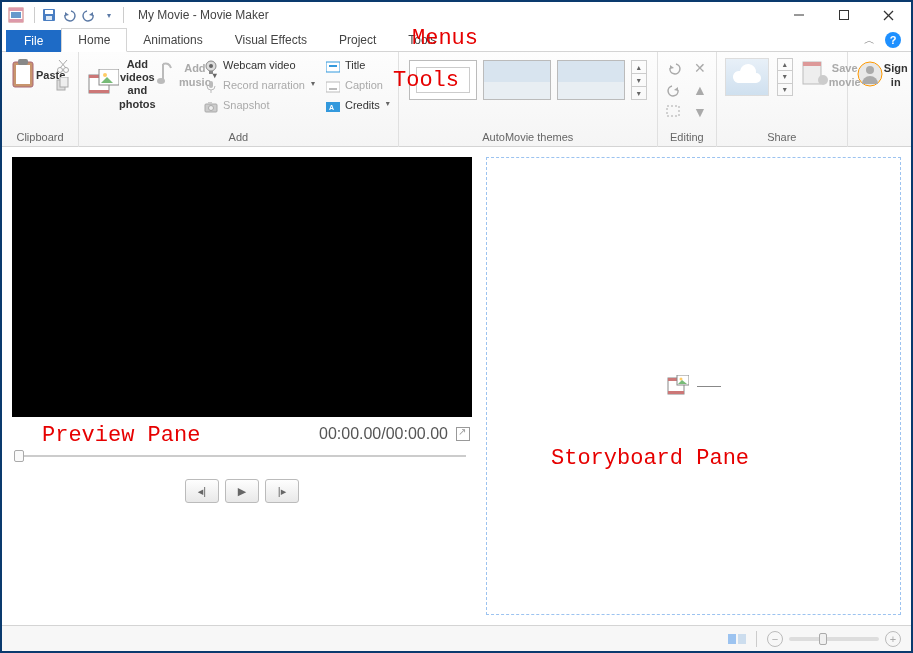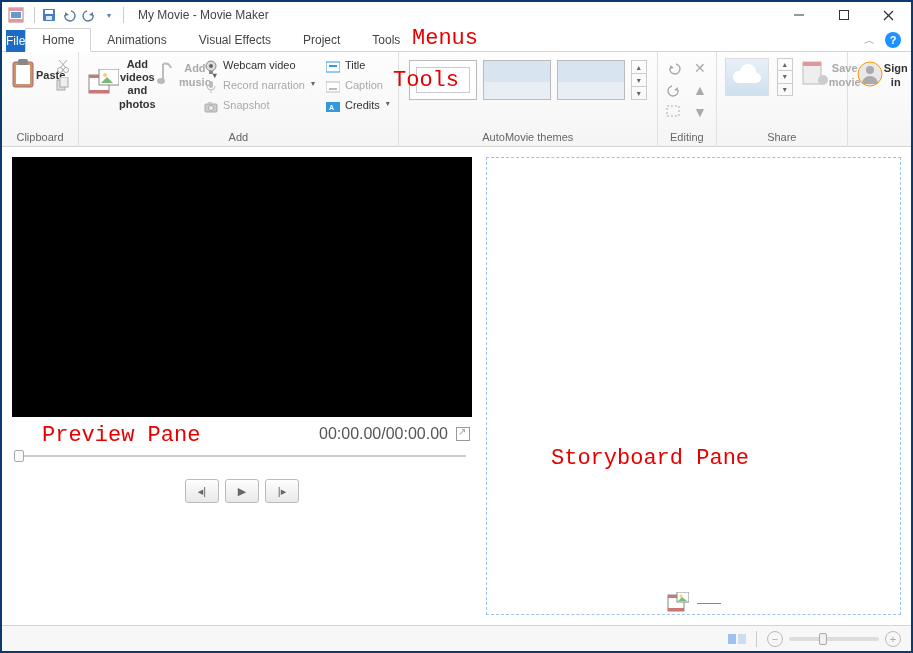--- a/index.html
+++ b/index.html
@@ -11,21 +11,21 @@
 .titlebar .app-icon { width:16px; height:16px; margin-right:6px; }
 .titlebar .sep { width:1px; height:16px; background:#ccc; margin:0 4px; }
 .titlebar .qat-btn { width:20px; height:20px; display:flex; align-items:center; justify-content:center; color:#5c7aa6; cursor:default; }
 .titlebar .title { margin-left:10px; font-size:12px; color:#444; }
 .titlebar .win-controls { position:absolute; right:0; top:0; display:flex; height:26px; }
 .titlebar .win-btn { width:45px; height:26px; display:flex; align-items:center; justify-content:center; font-size:13px; }
 
 
 .menus { height:24px; display:flex; align-items:flex-end; background:#fff; position:relative; border-bottom:1px solid #d4d4d4; }
 .menus .tab { padding:4px 16px; font-size:12px; color:#444; cursor:default; }
-.menus .tab.file { background:#1e6bc6; color:#fff; margin-left:4px; margin-bottom:-1px; padding:4px 0; }
+.menus .tab.file { background:#1e6bc6; color:#fff; margin-left:4px; margin-bottom:-1px; padding:4px 18px; }
 .menus .tab.active { border:1px solid #d4d4d4; border-bottom:1px solid #fff; background:#fff; margin-bottom:-1px; }
 .menus .right-icons { position:absolute; right:10px; bottom:3px; display:flex; gap:10px; align-items:center; }
 .menus .right-icons .chev { color:#777; font-size:11px; }
 .menus .right-icons .help { width:16px; height:16px; border-radius:50%; background:#1e90ff; color:#fff; display:flex; align-items:center; justify-content:center; font-size:11px; font-weight:bold; }
 
 
 .ann { position:absolute; color:#e60000; font-family:"SimSun","Courier New",monospace; font-size:22px; z-index:50; pointer-events:none; }
 
 
 .ribbon { height:95px; background:linear-gradient(#fdfdfd,#f5f5f5); border-bottom:1px solid #d4d4d4; display:flex; position:relative; }
@@ -60,21 +60,21 @@
 .preview .video { width:460px; height:260px; background:#000; }
 .preview .infobar { display:flex; justify-content:flex-end; align-items:center; gap:8px; padding:8px 2px 4px 2px; font-size:16px; color:#555; }
 .preview .infobar .full { width:14px; height:14px; border:1px solid #999; position:relative;}
 .preview .infobar .full::after{content:"↗"; position:absolute; left:1px; top:-2px; font-size:10px; color:#999;}
 .preview .slider { width:100%; height:18px; position:relative; }
 .preview .slider .track { position:absolute; left:6px; right:6px; top:8px; height:2px; background:#ccc; }
 .preview .slider .thumb { position:absolute; left:2px; top:3px; width:10px; height:12px; background:#fafafa; border:1px solid #aaa; border-radius:2px;}
 .preview .controls { display:flex; justify-content:center; gap:6px; margin-top:14px; }
 .preview .pbtn { width:34px; height:24px; border:1px solid #bbb; border-radius:3px; background:linear-gradient(#fefefe,#e8e8e8); display:flex; align-items:center; justify-content:center; color:#666; font-size:11px; cursor:default;}
 
-.story { flex:1; border:1px dashed #9cc3f0; position:relative; display:flex; align-items:flex-end; justify-content:center; }
+.story { flex:1; border:1px dashed #9cc3f0; position:relative; display:flex; align-items:center; justify-content:center; }
 .story .placeholder { display:flex; align-items:center; gap:8px; }
 .story .ph-icon { width:22px; height:22px; }
 .story .ph-line { width:24px; height:1px; background:#888; }
 
 
 .statusbar { height:26px; border-top:1px solid #d4d4d4; background:#f7f7f7; display:flex; align-items:center; justify-content:flex-end; padding:0 10px; gap:10px; }
 .statusbar .sb-ico { width:18px; height:16px; color:#6a8ab5; display:flex; align-items:center; justify-content:center; }
 .statusbar .sep2 { width:1px; height:16px; background:#ccc; }
 .statusbar .zoom { display:flex; align-items:center; gap:6px; color:#aaa; font-size:13px;}
 .statusbar .ztrack { width:90px; height:4px; background:#ddd; border-radius:2px; position:relative;}

